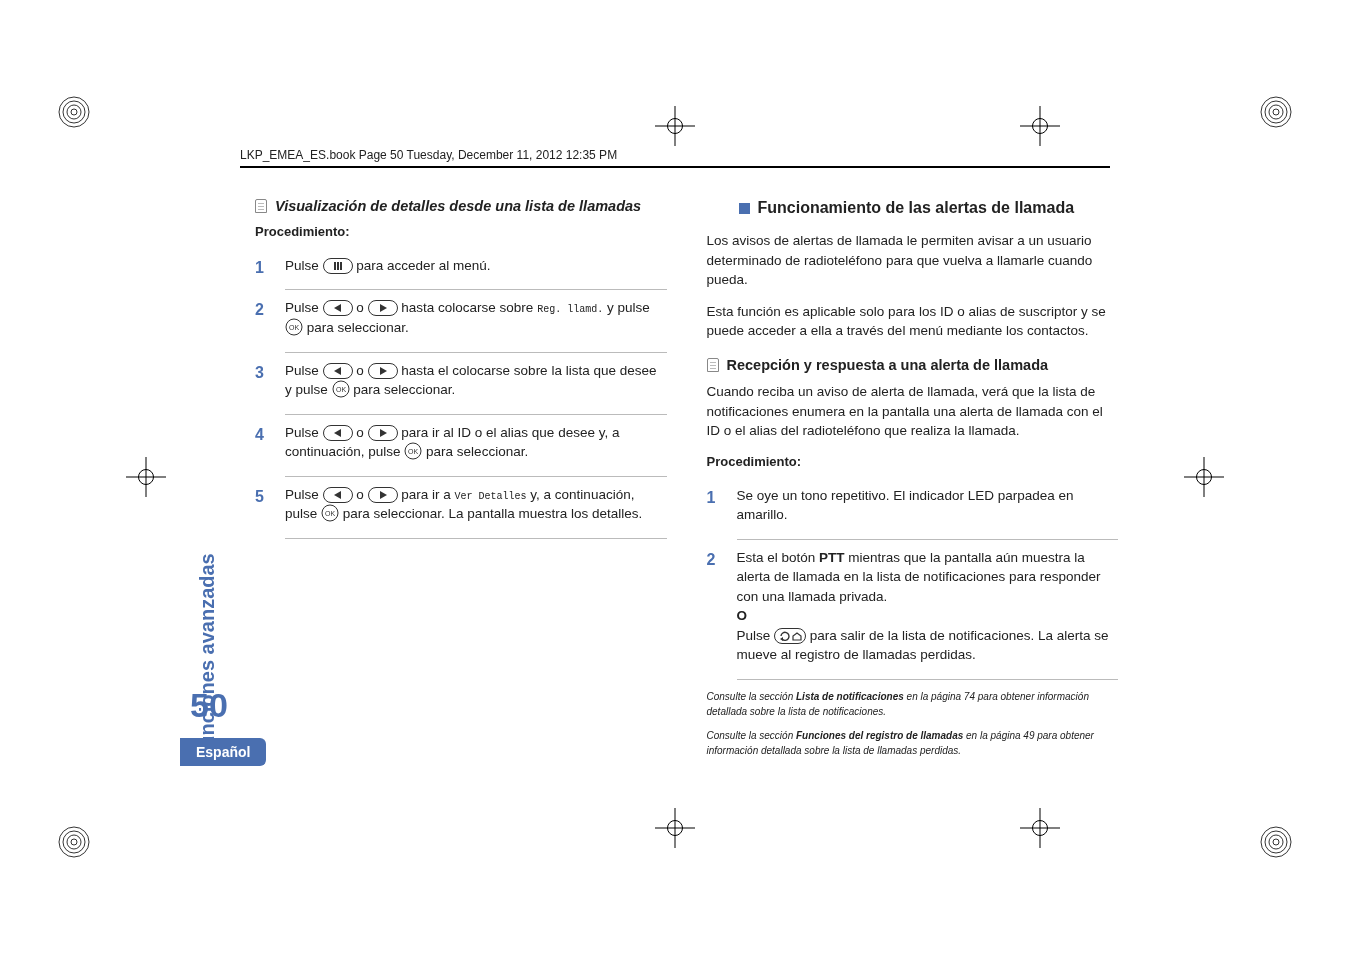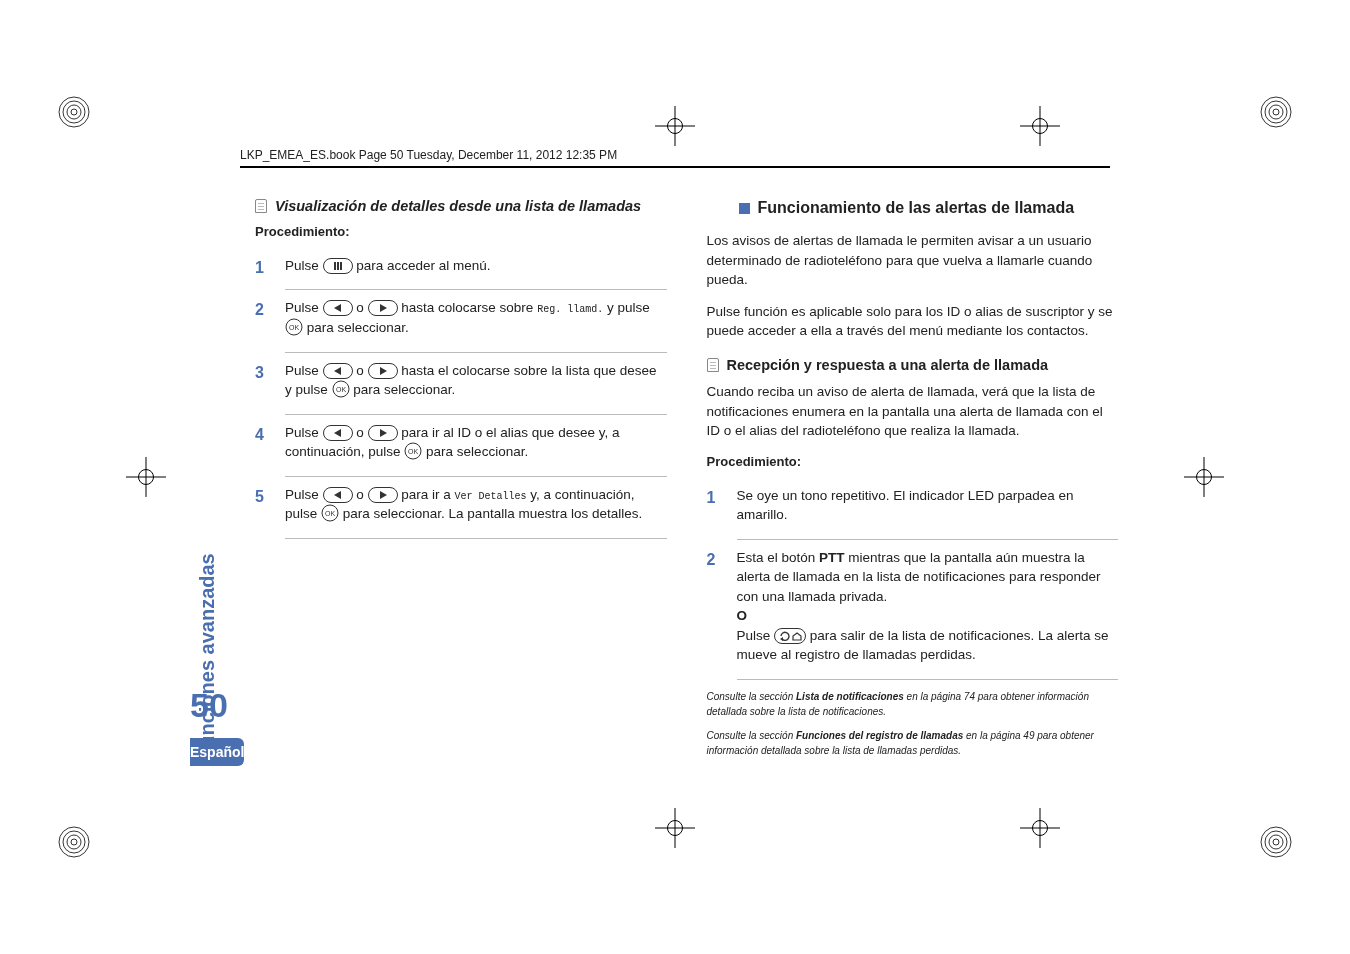--- a/index.html
+++ b/index.html
@@ -31,21 +31,21 @@
   .runhead .bar { height: 2px; background: #000; margin-top: 4px; }
 
   
   .content { position: absolute; top: 196px; left: 255px; right: 232px; display: flex; gap: 40px; }
   .col { flex: 1 1 0; font-size: 13.5px; line-height: 1.45; }
 
   
   .band { position: absolute; left: 196px; top: 430px; width: 38px; height: 330px; }
   .band .txt { position:absolute; left:0; bottom:0; transform-origin: left bottom; transform: rotate(-90deg) translateY(100%); font-weight: 700; color: #4a6fb0; font-size: 20px; white-space: nowrap; }
   .pagenum { position:absolute; left: 190px; top: 686px; font-size: 34px; font-weight: 700; color: #4a6fb0; }
-  .langpill { position:absolute; left: 190px; top: 738px; background:#4a6fb0; color:#fff; font-weight:700; font-size:14px; padding:6px 0; border-top-right-radius: 6px; border-bottom-right-radius: 6px; }
+  .langpill { position:absolute; left: 180px; top: 738px; background:#4a6fb0; color:#fff; font-weight:700; font-size:14px; padding:6px 16px; border-top-right-radius: 6px; border-bottom-right-radius: 6px; }
 
   
   .h-section-ital { font-style: italic; font-weight: 700; font-size: 14.5px; margin-bottom: 6px; }
   .doc-icon { display:inline-block; width:12px; height:14px; border:1px solid #888; border-radius:2px 2px 0 0; margin-right:8px; position:relative; top:2px; }
   .doc-icon::after { content:""; position:absolute; left:2px; top:3px; right:2px; height:1px; background:#bbb; box-shadow: 0 3px 0 #bbb, 0 6px 0 #bbb; }
 
   .proc-label { font-weight: 700; font-size: 13px; margin-bottom: 10px; margin-top: 4px; }
 
   .step { display:flex; align-items:flex-start; gap:14px; padding-top:4px; padding-bottom:4px; }
   .step .num { color:#4a6fb0; font-weight:700; font-size:16px; width:16px; flex:0 0 16px; }
@@ -227,21 +227,21 @@
         <hr class="hr">
 
       </div>
     </div>
 
     <div class="col">
       <div class="h-main">
         <span class="sq"></span><span>Funcionamiento de las alertas de llamada</span>
       </div>
       <div class="para">Los avisos de alertas de llamada le permiten avisar a un usuario determinado de radioteléfono para que vuelva a llamarle cuando pueda.</div>
-      <div class="para">Pulse función es aplicable solo para los ID o alias de suscriptor y se puede acceder a ella a través del menú mediante los contactos.</div>
+      <div class="para">Esta función es aplicable solo para los ID o alias de suscriptor y se puede acceder a ella a través del menú mediante los contactos.</div>
 
       <div class="h-sub">
         <span class="doc-icon"></span><span>Recepción y respuesta a una alerta de llamada</span>
       </div>
       <div class="para">Cuando reciba un aviso de alerta de llamada, verá que la lista de notificaciones enumera en la pantalla una alerta de llamada con el ID o el alias del radioteléfono que realiza la llamada.</div>
       <div class="proc-label">Procedimiento:</div>
 
       <div class="steps">
         <div class="step">
           <div class="num">1</div>

